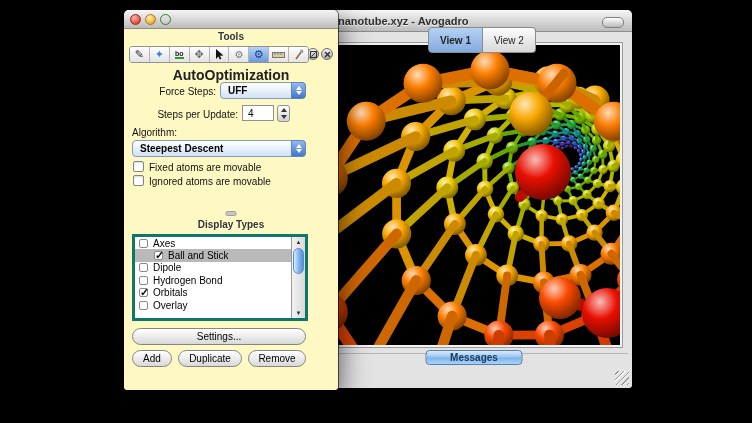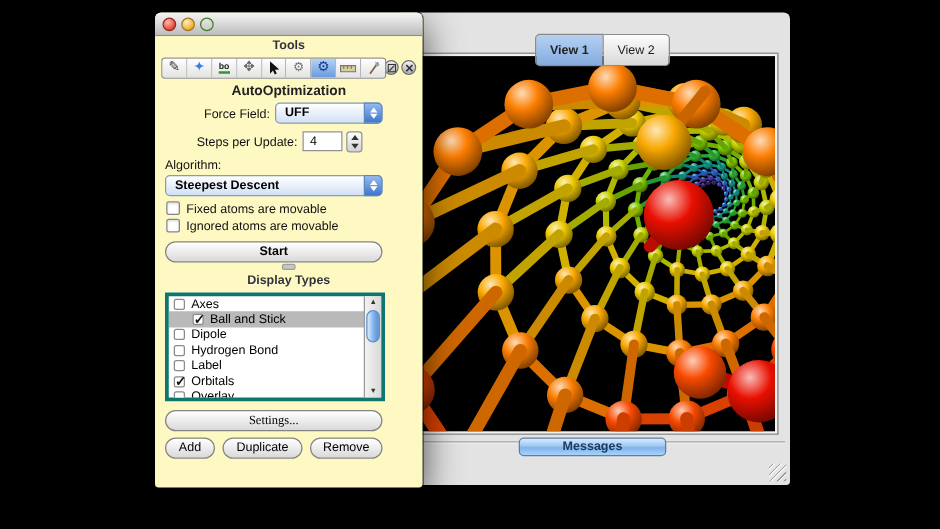--- a/index.html
+++ b/index.html
@@ -20,21 +20,21 @@
   .tab{height:16px;padding:12px 11px;display:flex;align-items:center;font-size:10px;color:#222;
        background:linear-gradient(#fdfdfd,#d8d8d8);border:1px solid #8b8b8b;box-sizing:border-box;}
   .tab:first-child{border-radius:4px 0 0 4px;}
   .tab:last-child{border-radius:0 4px 4px 0;border-left:none;}
   .tab.sel{background:linear-gradient(#b5d1f3,#84abdf);font-weight:bold;}
   .gl-frame{position:absolute;left:6px;top:33px;width:300px;height:304px;box-sizing:border-box;
             background:#000;border:2px solid #f2f2f2;box-shadow:0 0 0 1px #9b9b9b;}
   .gl-frame svg{display:block;}
   .groove{position:absolute;left:4px;right:4px;top:343px;height:2px;
           background:linear-gradient(#9e9e9e,#fafafa);}
-  .messages-btn{position:absolute;left:50%;transform:translateX(-50%);top:340px;width:118px;height:15px;
+  .messages-btn{position:absolute;left:50%;transform:translateX(-50%);top:340px;width:97px;height:15px;
           border:1px solid #5a7fae;border-radius:4px;box-sizing:border-box;
           background:linear-gradient(#d8ebfb 0%,#9cc7f1 45%,#7fb4ec 55%,#a9d3f6 100%);
           font-size:10px;font-weight:bold;color:#173a5e;display:flex;align-items:center;justify-content:center;}
   .grip{position:absolute;right:3px;bottom:3px;width:14px;height:14px;
         background:repeating-linear-gradient(135deg,rgba(0,0,0,0) 0 2px,#9a9a9a 2px 3px,#f6f6f6 3px 4px);}
   
   #tools-panel{left:124px;top:10px;width:214px;height:380px;background:#fef9c3;border-radius:5px 5px 3px 3px;z-index:5;}
   #tools-panel .titlebar{height:18px;}
   .lights{position:absolute;left:6px;top:4px;display:flex;gap:4px;}
   .light{width:11px;height:11px;border-radius:50%;box-sizing:border-box;}
@@ -48,21 +48,21 @@
              display:flex;align-items:center;justify-content:center;}
   .round-btn svg{display:block;}
   .toolbar{position:absolute;left:5px;top:36px;width:180px;height:17px;box-sizing:border-box;display:flex;
            background:#fff;border:1px solid #929292;border-radius:3px;overflow:hidden;}
   .tool{flex:1;display:flex;align-items:center;justify-content:center;border-right:1px solid #b5b5b5;
         background:linear-gradient(#fefefe,#e3e3e3);}
   .tool:last-child{border-right:none;}
   .tool.sel{background:linear-gradient(#b7d2f3,#699be0);}
   .ticon{font-size:11px;line-height:1;color:#333;}
   .bo-icon{font-size:7px;font-weight:bold;color:#222;border-bottom:2px solid #2a9a2a;line-height:1;}
-  .section-title{position:absolute;left:0;right:0;text-align:center;font-size:11px;font-weight:bold;color:#222;}
+  .section-title{position:absolute;left:0;right:0;text-align:center;font-size:14px;font-weight:bold;color:#222;}
   .lbl{position:absolute;font-size:10px;color:#111;}
   .popup{position:absolute;height:17px;box-sizing:border-box;border:1px solid #7e9cc4;border-radius:4px;
          background:linear-gradient(#ffffff,#d2e1f5);font-size:10px;font-weight:bold;color:#000;
          display:flex;align-items:center;padding-left:7px;}
   .popup .cap{position:absolute;right:-1px;top:-1px;bottom:-1px;width:15px;border-radius:0 4px 4px 0;
          background:linear-gradient(#93b9ef,#4076cf);border:1px solid #5e86bd;box-sizing:border-box;
          display:flex;flex-direction:column;align-items:center;justify-content:center;gap:1px;}
   .arr-up{width:0;height:0;border-left:3px solid transparent;border-right:3px solid transparent;border-bottom:4px solid #fff;}
   .arr-dn{width:0;height:0;border-left:3px solid transparent;border-right:3px solid transparent;border-top:4px solid #fff;}
   .spin-field{position:absolute;width:32px;height:16px;box-sizing:border-box;background:#fff;border:1px solid #919191;
@@ -89,20 +89,25 @@
   .vscroll{position:absolute;right:0;top:0;bottom:0;width:13px;border-left:1px solid #999;
       background:linear-gradient(90deg,#f2f2f2,#d9d9d9);}
   .vscroll .sarr{position:absolute;left:0;right:0;height:10px;display:flex;align-items:center;justify-content:center;}
   .vscroll .thumb{position:absolute;left:1px;right:1px;top:11px;height:26px;border-radius:6px;box-sizing:border-box;
       background:linear-gradient(90deg,#d9edff,#7fb2ea 55%,#548fd8);border:1px solid #5d8cc4;}
 </style>
 </head>
 <body>
 
 <div class="window" id="main-window">
+  <div class="titlebar">
+    <span class="doc-icon">A</span>
+    <span class="win-title">nanotube.xyz - Avogadro</span>
+    <span class="lozenge"></span>
+  </div>
 
   <div class="tabs">
     <div class="tab sel">View 1</div>
     <div class="tab">View 2</div>
   </div>
 
   <div class="gl-frame">
     <svg id="scene-svg" width="296" height="300" viewBox="0 0 296 300">
         <defs>
           <radialGradient id="g0" cx="36%" cy="28%" r="80%">
@@ -731,21 +736,21 @@
     <div class="tool">
       <svg width="10" height="11">
         <line x1="8.5" y1="1" x2="2" y2="10" stroke="#8a6b4a" stroke-width="1.6"></line>
         <path d="M6,0 L10,3 L7.2,4.6 Z" fill="#9aa3ad"></path>
       </svg>
       </div>
   </div>
 
   <div class="section-title" style="top:57px;">AutoOptimization</div>
 
-  <div class="lbl" style="left:4px;top:76px;width:88px;text-align:right;">Force Field:</div>
+  <div class="lbl" style="left:4px;top:76px;width:88px;text-align:right;">Force Steps:</div>
   <div class="popup" style="left:96px;top:72px;width:86px;">
     <span>UFF</span>
     <span class="cap">
       <span class="arr-up"></span>
         <span class="arr-dn"></span>
       </span>
   </div>
 
   <div class="lbl" style="left:4px;top:99px;width:110px;text-align:right;">Steps per Update:</div>
   <div class="spin-field" style="left:118px;top:95px;">
@@ -767,21 +772,20 @@
       <span class="arr-up"></span>
         <span class="arr-dn"></span>
       </span>
   </div>
 
   <div class="cb" style="left:9px;top:151px;" id="cb-fixed"></div>
   <div class="lbl" style="left:25px;top:152px;">Fixed atoms are movable</div>
   <div class="cb" style="left:9px;top:165px;" id="cb-ignored"></div>
   <div class="lbl" style="left:25px;top:166px;">Ignored atoms are movable</div>
 
-  <div class="aquabtn" style="left:8px;top:183px;width:174px;font-weight:bold;">Start</div>
 
   <div class="splitter-dot"></div>
 
   <div class="dock-header" style="top:206px;">
     <span class="dock-title">Display Types</span>
 
   </div>
 
   <div class="list">
     <div id="list-rows">
@@ -795,40 +799,36 @@
         </div>
         <div class="row">
           <span class="rcb"></span>
           <span>Dipole</span>
         </div>
         <div class="row">
           <span class="rcb"></span>
           <span>Hydrogen Bond</span>
         </div>
         <div class="row">
-          <span class="rcb"></span>
-          <span>Label</span>
-        </div>
-        <div class="row">
           <span class="rcb checked"></span>
           <span>Orbitals</span>
         </div>
         <div class="row">
           <span class="rcb"></span>
           <span>Overlay</span>
         </div>
       </div>
     <div class="vscroll">
       <div class="sarr" style="top:0;">
         <span style="font-size:6px;color:#333;">▲</span>
         </div>
       <div class="thumb"></div>
       <div class="sarr" style="bottom:0;">
         <span style="font-size:6px;color:#333;">▼</span>
         </div>
     </div>
   </div>
 
-  <div class="aquabtn" style="left:8px;top:318px;width:174px;font-family:Liberation Serif, serif;">Settings...</div>
+  <div class="aquabtn" style="left:8px;top:318px;width:174px;">Settings...</div>
   <div class="aquabtn" style="left:8px;top:340px;width:40px;">Add</div>
   <div class="aquabtn" style="left:54px;top:340px;width:64px;">Duplicate</div>
   <div class="aquabtn" style="left:124px;top:340px;width:58px;">Remove</div>
 </div>
 
 </body></html>

